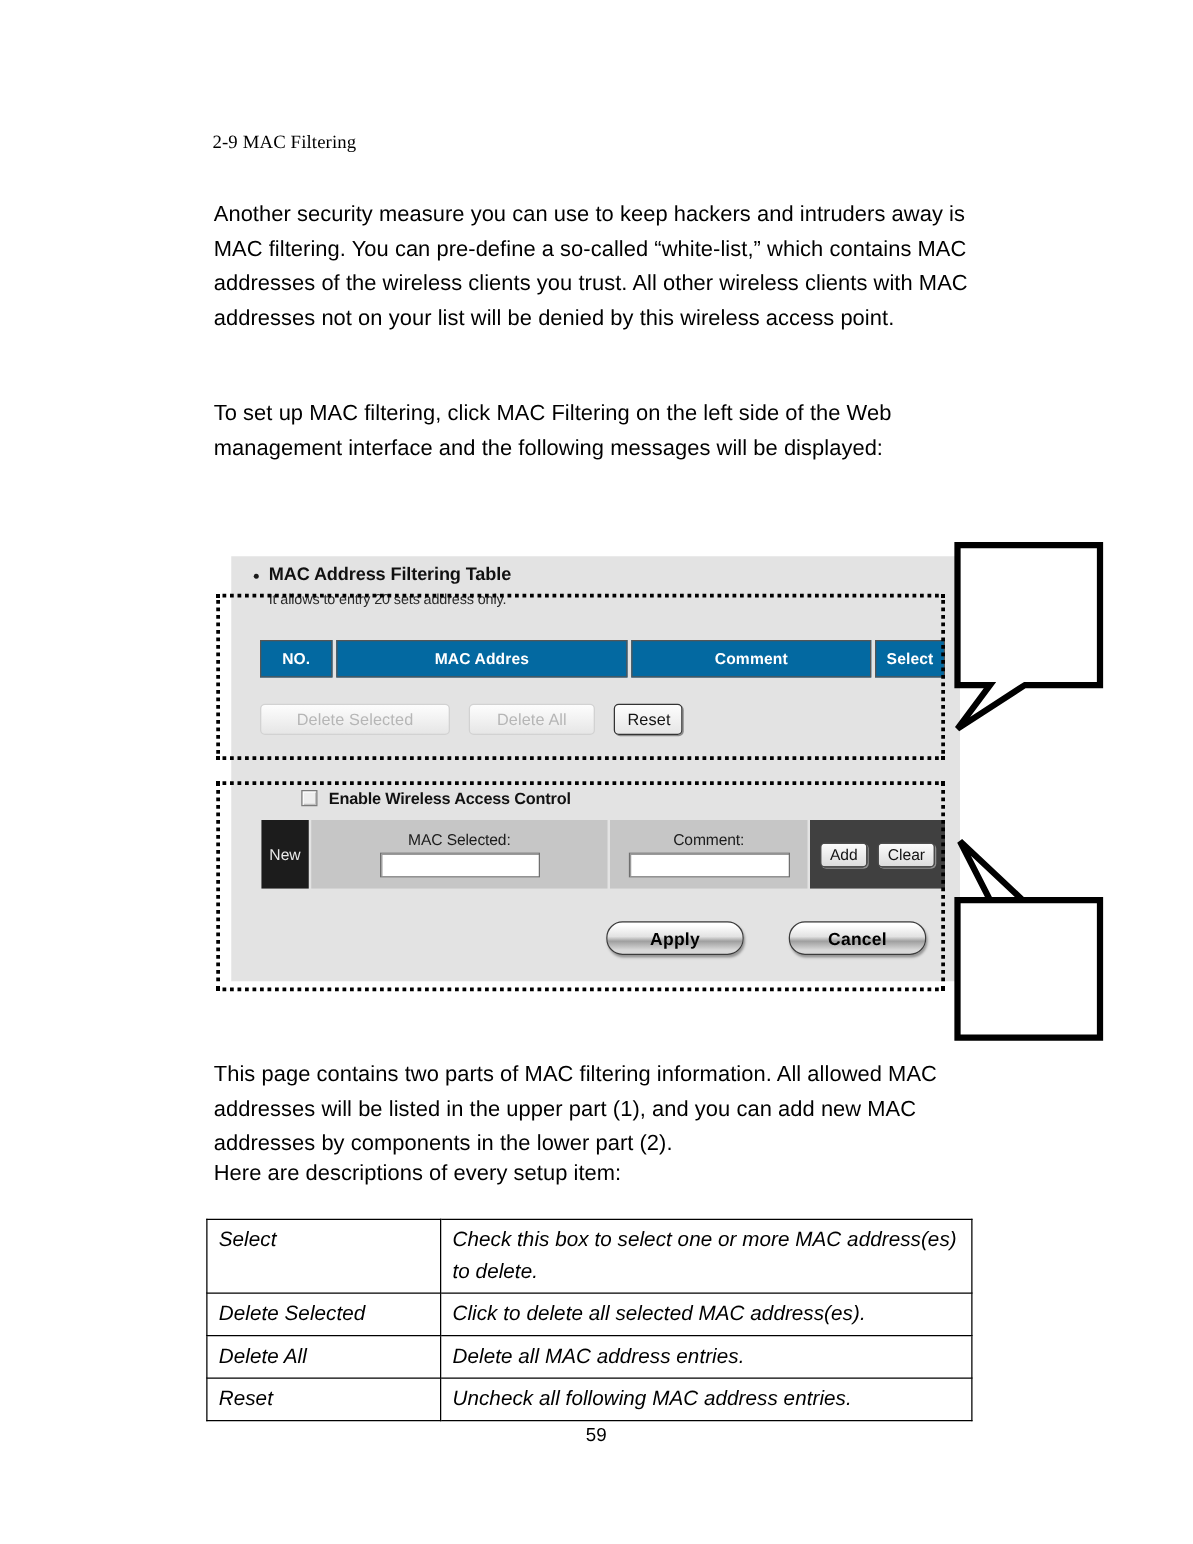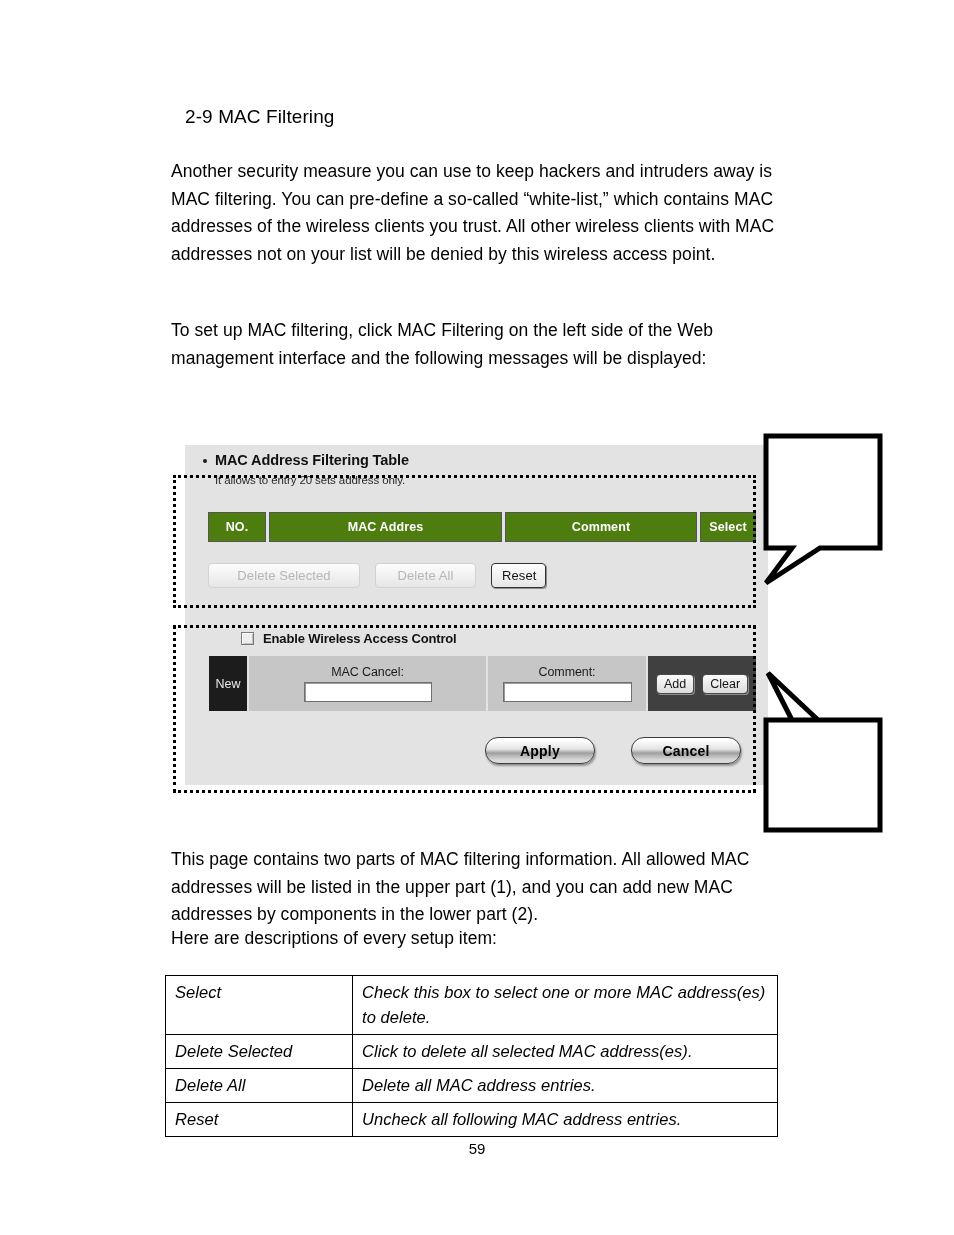--- a/index.html
+++ b/index.html
@@ -18,25 +18,26 @@
 
   
   .page {
     position: absolute;
     left: 0; top: 0;
     width: 954px; height: 1235px;
   }
 
   .heading {
     position: absolute;
-    left: 185px;
+    left: 170px;
     top: 106px;
-    font-size: 19px;
+    font-size: 15px;
     letter-spacing: 0.1px;
     white-space: nowrap;
+    font-family: Liberation Serif, serif;
   }
 
   .para {
     position: absolute;
     left: 171px;
     width: 625px;
     font-size: 17.5px;
     line-height: 27.5px;
     letter-spacing: 0.05px;
   }
@@ -88,21 +89,21 @@
   .filter-table {
     position: absolute;
     left: 23px;
     top: 67px;
     width: 548px;
     height: 30px;
     display: flex;
     gap: 3px;
   }
   .th {
-    background: #4d7c0f;
+    background: #0369a1;
     color: #ffffff;
     font-size: 12.5px;
     font-weight: bold;
     display: flex;
     align-items: center;
     justify-content: center;
     letter-spacing: 0.1px;
     border: 1px solid #555555;
     box-sizing: border-box;
   }
@@ -331,21 +332,21 @@
     </div>
 
     <div class="enable-row">
       <span class="chk"></span>
       <span class="enable-label">Enable Wireless Access Control</span>
     </div>
 
     <div class="new-row">
       <div class="cell-new">New</div>
       <div class="cell-field cell-mac">
-        <span class="field-label">MAC Cancel:</span>
+        <span class="field-label">MAC Selected:</span>
         <span class="field-input"></span>
       </div>
       <div class="cell-field cell-comment">
         <span class="field-label">Comment:</span>
         <span class="field-input"></span>
       </div>
       <div class="cell-actions">
         <span class="mini-btn">Add</span>
         <span class="mini-btn">Clear</span>
       </div>

